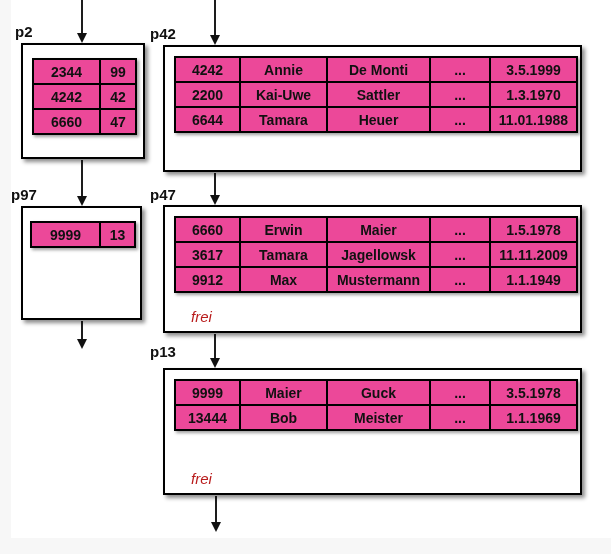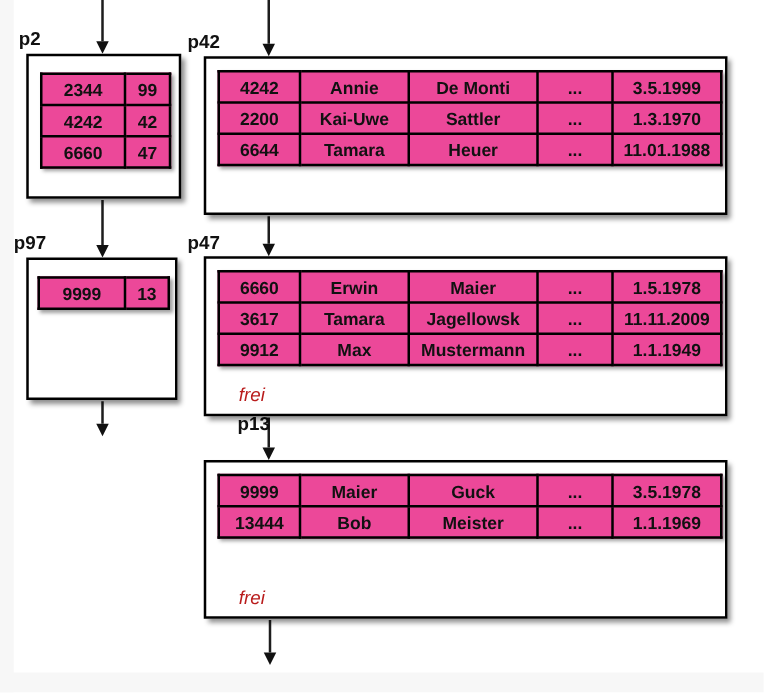--- a/index.html
+++ b/index.html
@@ -93,21 +93,21 @@
   <div class="arrow" style="left:81px; top:160px; height:36px;"></div>
   <div class="arrow" style="left:214px; top:173px; height:22px;"></div>
   <div class="arrow" style="left:81px; top:321px; height:18px;"></div>
   <div class="arrow" style="left:214px; top:334px; height:24px;"></div>
   <div class="arrow" style="left:215px; top:496px; height:26px;"></div>
 
   <div class="page-label" style="left:15px;  top:24px;">p2</div>
   <div class="page-label" style="left:150px; top:26px;">p42</div>
   <div class="page-label" style="left:11px;  top:187px;">p97</div>
   <div class="page-label" style="left:150px; top:187px;">p47</div>
-  <div class="page-label" style="left:150px; top:332px;margin-left:40px;">p13</div>
+  <div class="page-label" style="left:150px; top:344px;">p13</div>
 
   <div class="page-box" style="left:21px; top:43px; width:124px; height:116px;">
     <table class="rec-table" style="left:9px; top:13px;">
       <colgroup>
           <col style="width:67px">
           <col style="width:36px">
         </colgroup>
       <tbody>
         <tr>
           <td>2344</td>

